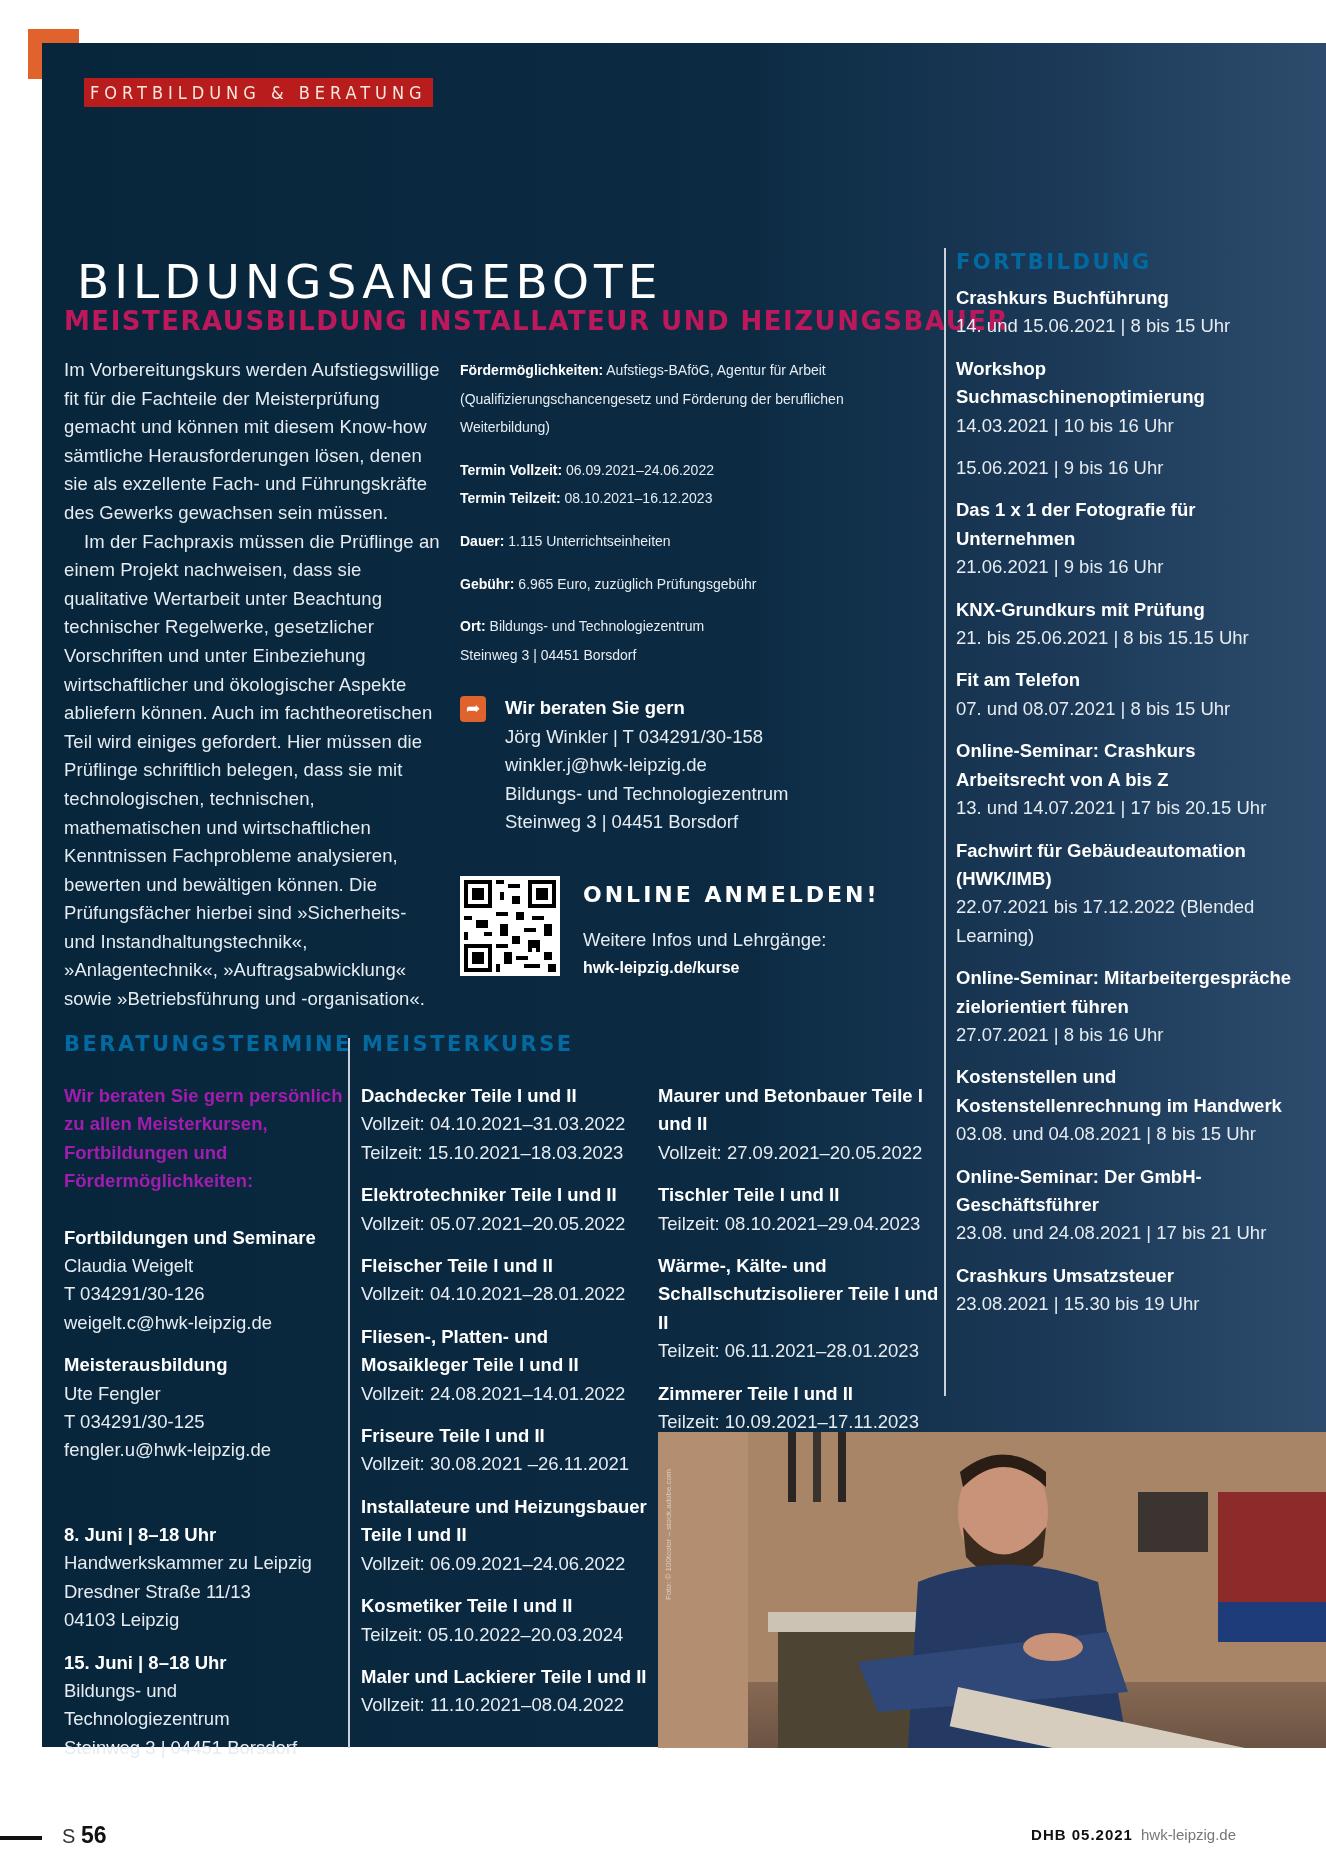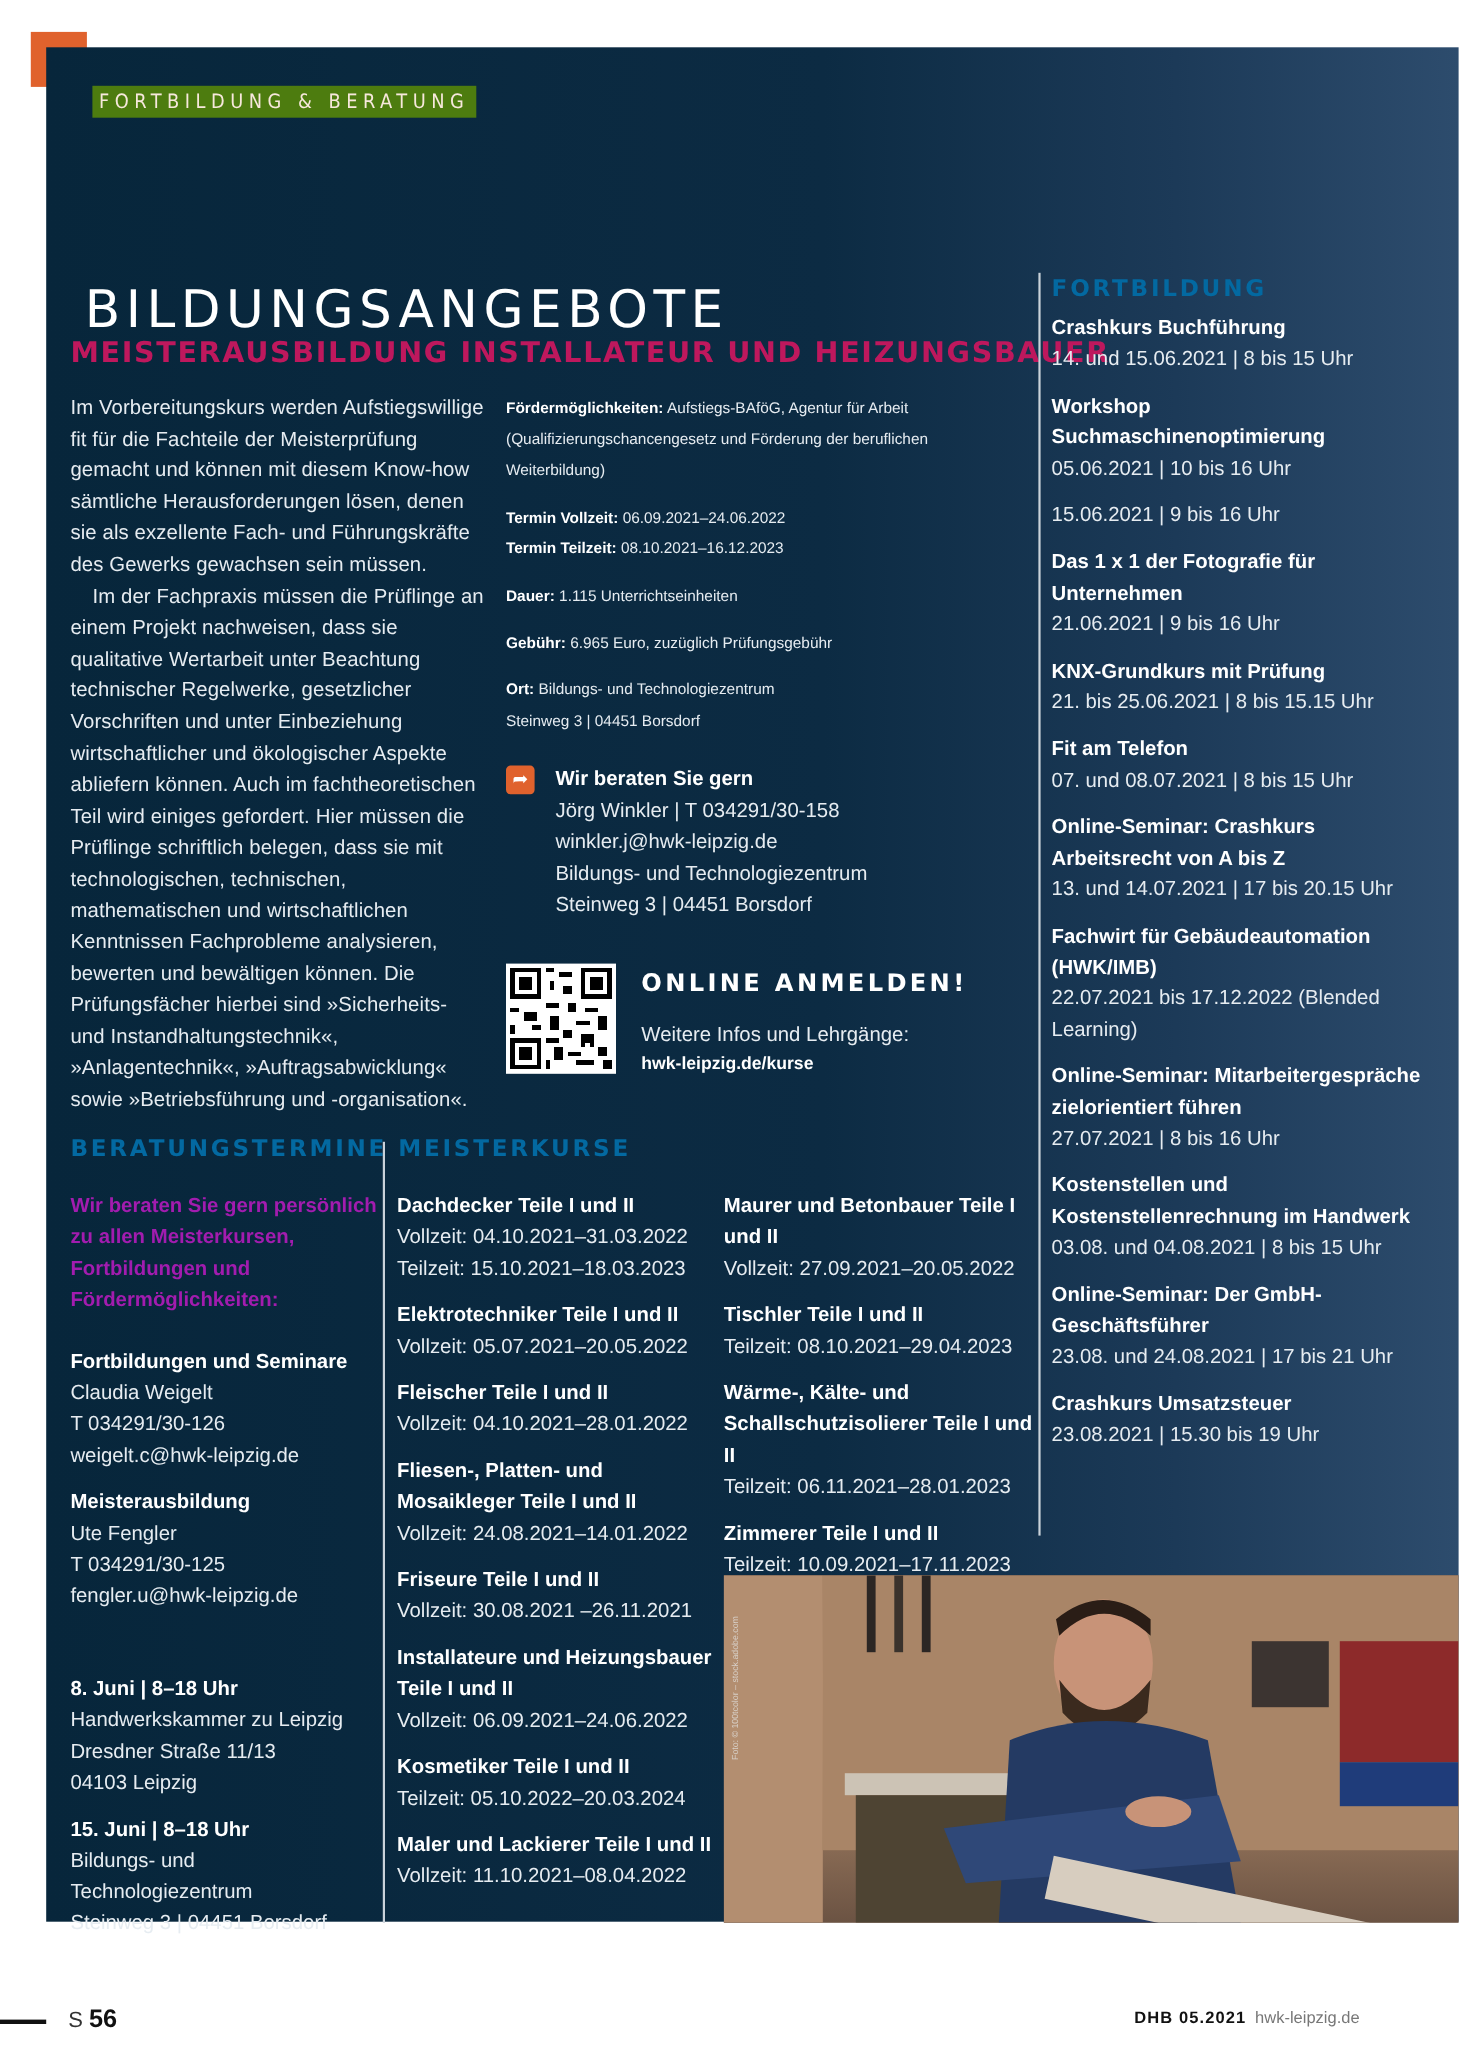--- a/index.html
+++ b/index.html
@@ -7,21 +7,21 @@
     width: 1326px; height: 1875px; position: relative; background: #ffffff;
     font-family: "Liberation Sans", "DejaVu Sans", sans-serif; overflow: hidden;
   }
   .corner-accent { position: absolute; left: 28px; top: 29px; width: 51px; height: 50px; background: #e0622d; }
   .panel {
     position: absolute; left: 42px; top: 43px; width: 1284px; height: 1704px;
     background: linear-gradient(90deg, #07263b 0%, #0c2b43 55%, #1c3a58 80%, #2d4c6d 100%);
   }
   .kicker {
     position: absolute; left: 84px; top: 78px; height: 29px; padding: 0 6px;
-    background: #4d7c0f; color: #f7e8dc; font-size: 18px; letter-spacing: 5px; line-height: 29px;
+    background: #b91c1c; color: #f7e8dc; font-size: 18px; letter-spacing: 5px; line-height: 29px;
     font-family: "DejaVu Sans Condensed", "DejaVu Sans", sans-serif;
   }
   .title {
     position: absolute; left: 64px; top: 244px; color: #ffffff; font-size: 47px; letter-spacing: 5px;
     font-family: "DejaVu Sans", sans-serif; font-weight: normal; margin: 13px; line-height: 50px;
   }
   .subtitle {
     position: absolute; left: 64px; top: 306px; color: #be185d; font-size: 26px; font-weight: bold;
     letter-spacing: 1.5px; margin: 0; font-family: "DejaVu Sans", sans-serif;
   }
@@ -171,21 +171,21 @@
 
 <div class="vline" style="left:944px; top:248px; height:1148px;"></div>
 <h3 class="sec-head fb-head">FORTBILDUNG</h3>
 <div class="list fb-list text cond">
   <div class="item">
       <div class="name">Crashkurs Buchführung</div>
       <div>14. und 15.06.2021 | 8 bis 15 Uhr</div>
     </div>
   <div class="item">
       <div class="name">Workshop Suchmaschinenoptimierung</div>
-      <div>05.06.2021 | 10 bis 16 Uhr</div>
+      <div>14.03.2021 | 10 bis 16 Uhr</div>
     </div>
   <div class="item">
       <div>15.06.2021 | 9 bis 16 Uhr</div>
     </div>
   <div class="item">
       <div class="name">Das 1 x 1 der Fotografie für Unternehmen</div>
       <div>21.06.2021 | 9 bis 16 Uhr</div>
     </div>
   <div class="item">
       <div class="name">KNX-Grundkurs mit Prüfung</div>

